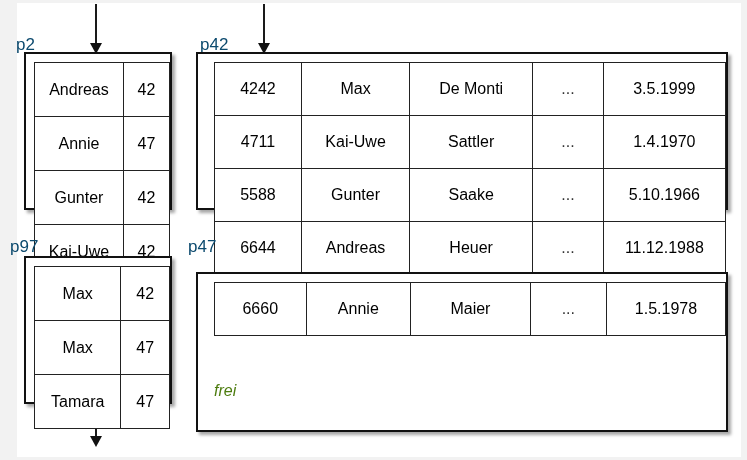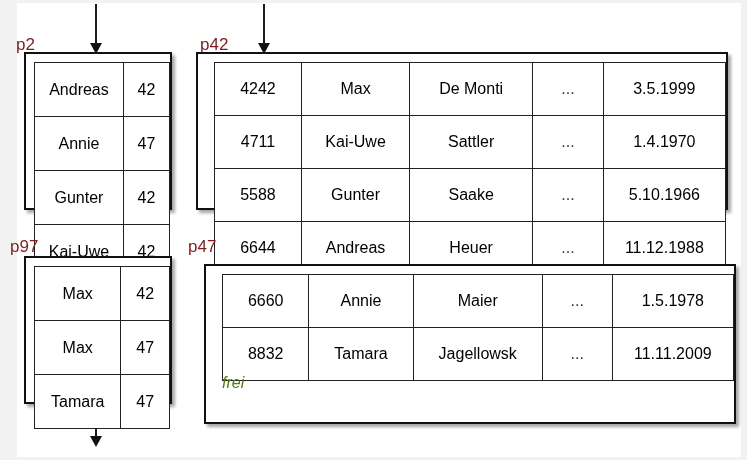--- a/index.html
+++ b/index.html
@@ -35,21 +35,21 @@
     border: 2px solid #111111;
     box-shadow: 3px 3px 3px rgba(0,0,0,0.35);
     box-sizing: border-box;
   }
   .page-label {
     position: absolute;
     font-size: 17px;
     font-weight: 400;
     line-height: 17px;
     letter-spacing: 0px;
-    color: #7f1d1d;
+    color: #0c4a6e;
     white-space: nowrap;
   }
 
   
   .rec-table {
     position: absolute;
     border-collapse: collapse;
     table-layout: fixed;
     background: #ffffff;
   }
@@ -214,35 +214,28 @@
         </tr>
         <tr>
           <td class="c-name">Tamara</td>
           <td class="c-val">47</td>
         </tr>
       </tbody>
     </table>
   </div>
 
   <div class="page-label" style="left:188px; top:238px;">p47</div>
-  <div class="page-box" style="left:196px; top:264px; width:532px; height:160px;margin-left:8px;">
+  <div class="page-box" style="left:196px; top:272px; width:532px; height:160px;">
     <table class="rec-table tbl-wide" style="left:16px; top:8px;">
       <tbody>
         <tr>
           <td class="c-id">6660</td>
           <td class="c-first">Annie</td>
           <td class="c-last">Maier</td>
           <td class="c-dots">...</td>
           <td class="c-date">1.5.1978</td>
         </tr>
-        <tr>
-          <td class="c-id">8832</td>
-          <td class="c-first">Tamara</td>
-          <td class="c-last">Jagellowsk</td>
-          <td class="c-dots">...</td>
-          <td class="c-date">11.11.2009</td>
-        </tr>
       </tbody>
     </table>
     <div class="free-text" style="left:16px; top:108px;">frei</div>
   </div>
 
 </div>
 
 </body></html>

